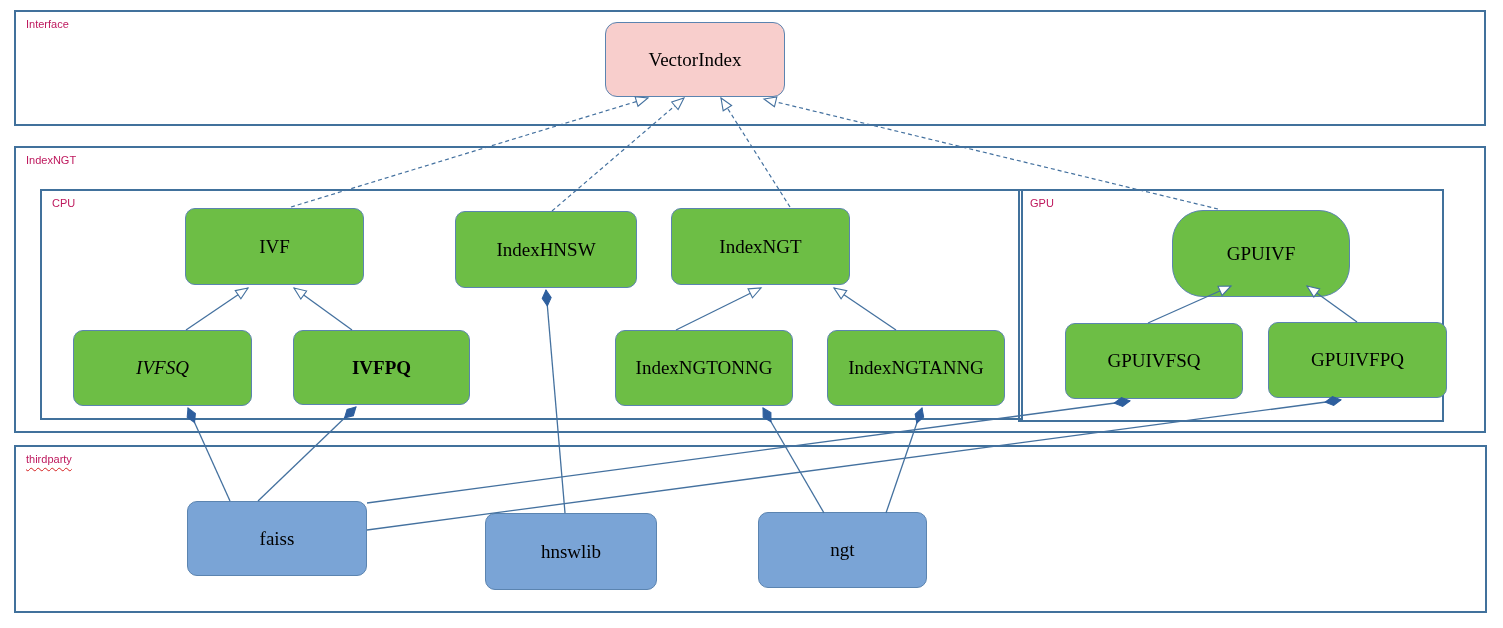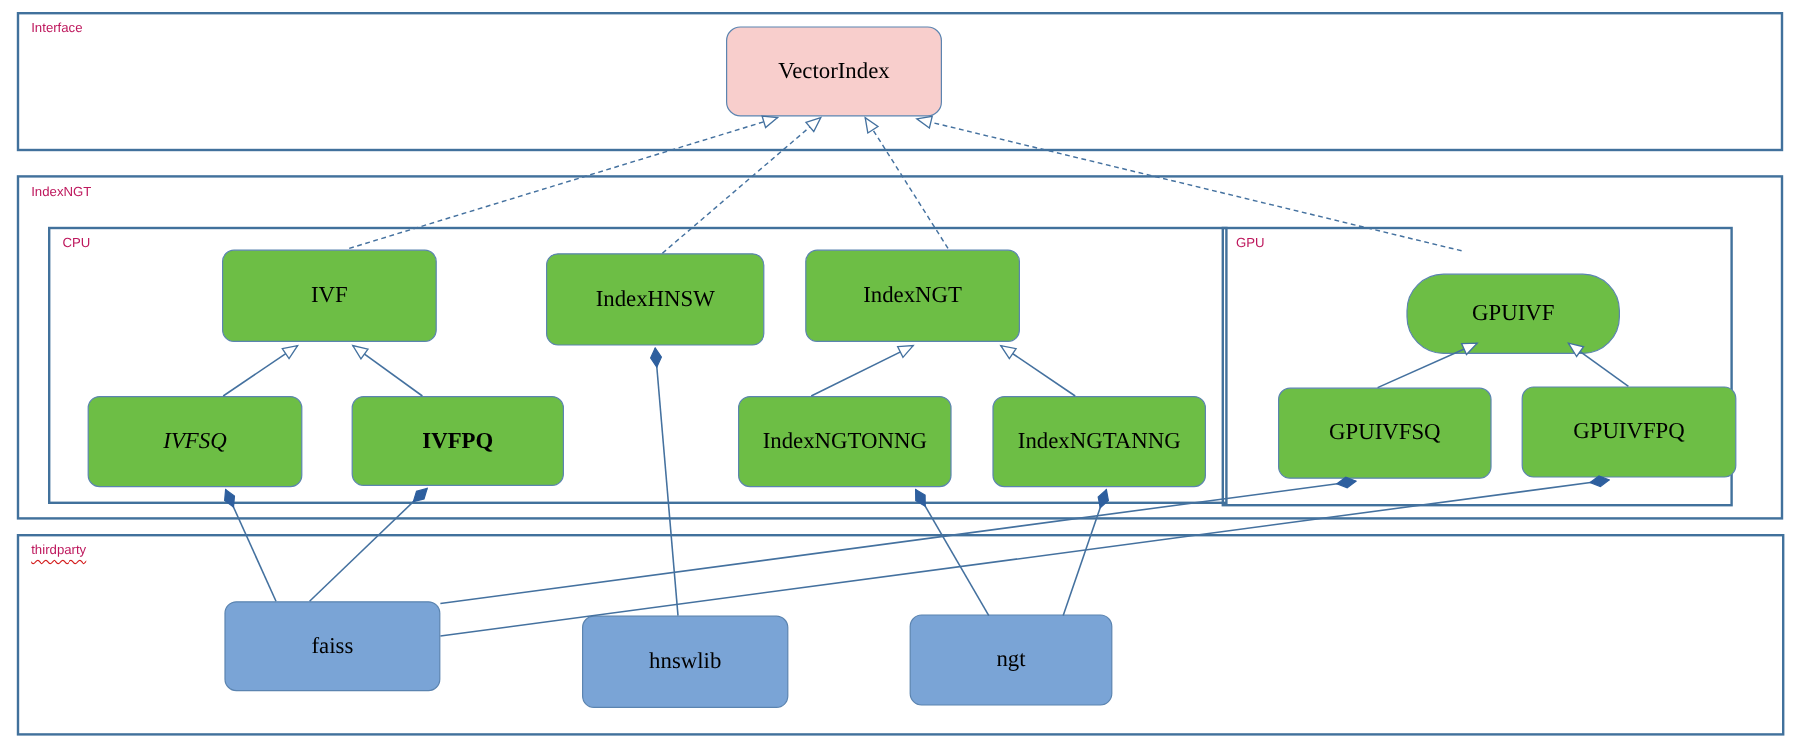--- a/index.html
+++ b/index.html
@@ -81,21 +81,21 @@
   <div class="node green" style="left:671px;top:208px;width:179px;height:77px;">IndexNGT</div>
 
   <div class="node green" style="left:73px;top:330px;width:179px;height:76px;font-style:italic;">IVFSQ</div>
 
   <div class="node green" style="left:293px;top:330px;width:177px;height:75px;font-weight:bold;">IVFPQ</div>
 
   <div class="node green" style="left:615px;top:330px;width:178px;height:76px;">IndexNGTONNG</div>
 
   <div class="node green" style="left:827px;top:330px;width:178px;height:76px;">IndexNGTANNG</div>
 
-  <div class="node green" style="left:1172px;top:228px;width:178px;height:67px;border-radius:31px;">GPUIVF</div>
+  <div class="node green" style="left:1172px;top:210px;width:178px;height:87px;border-radius:31px;">GPUIVF</div>
 
   <div class="node green" style="left:1065px;top:323px;width:178px;height:76px;">GPUIVFSQ</div>
 
   <div class="node green" style="left:1268px;top:322px;width:179px;height:76px;">GPUIVFPQ</div>
 
   <div class="node blue" style="left:187px;top:501px;width:180px;height:75px;">faiss</div>
 
   <div class="node blue" style="left:485px;top:513px;width:172px;height:77px;">hnswlib</div>
 
   <div class="node blue" style="left:758px;top:512px;width:169px;height:76px;">ngt</div>

